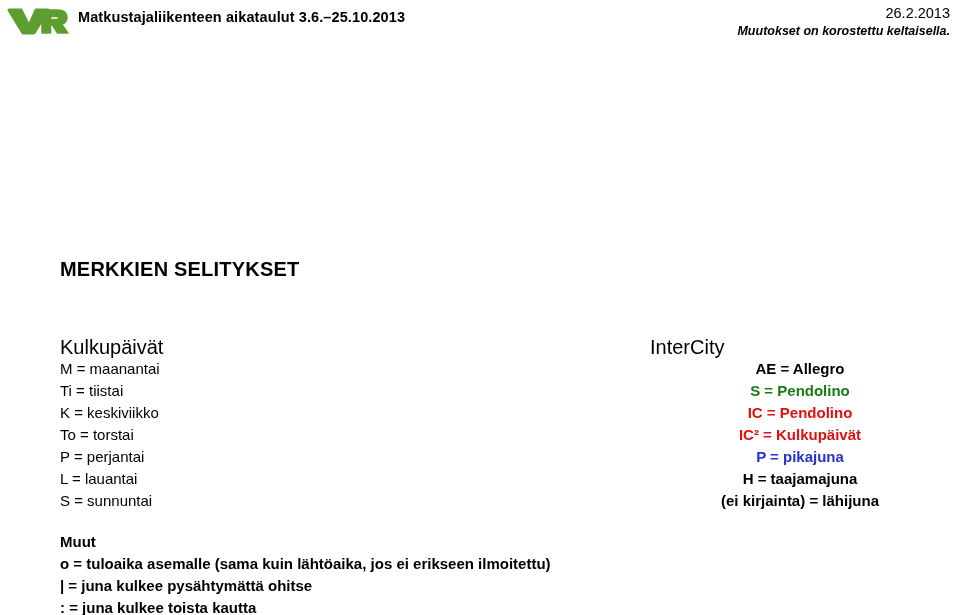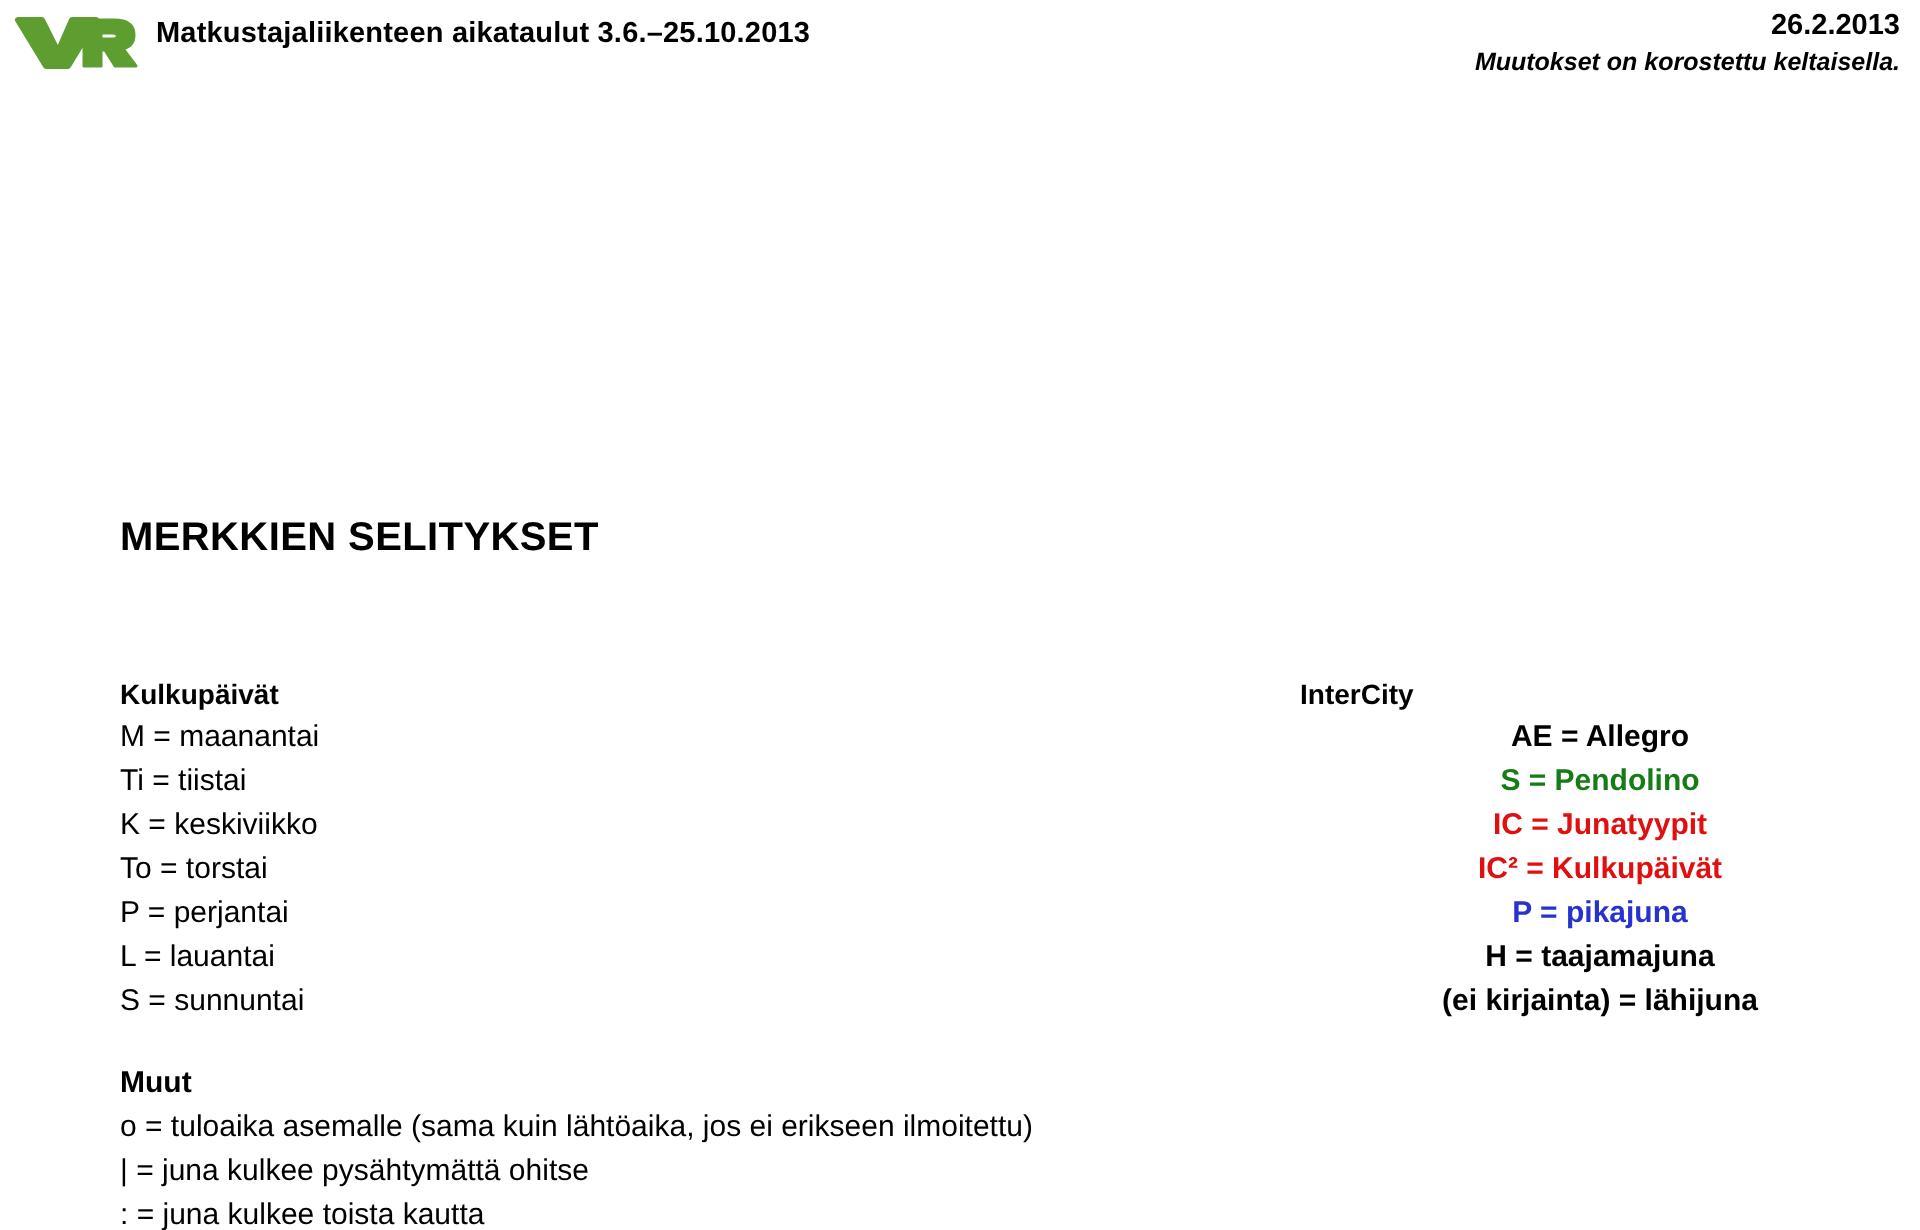--- a/index.html
+++ b/index.html
@@ -46,21 +46,21 @@
 
   .header-right {
     position: absolute;
     right: 10px;
     top: 4px;
     width: 440px;
     text-align: right;
   }
   .header-date {
     font-size: 14.5px;
-    font-weight: bold;
+    font-weight: normal;
     line-height: 18px;
     white-space: nowrap;
   }
   .header-note {
     font-size: 12.5px;
     font-weight: bold;
     line-height: 17px;
     white-space: nowrap;
     margin-top: 1px;
     font-style: italic;
@@ -79,22 +79,22 @@
 
   
   .legend-col {
     position: absolute;
     top: 336px;
   }
   .legend-col.left  { left: 60px;  width: 400px; }
   .legend-col.right { left: 650px; width: 300px; }
 
   .legend-heading {
-    font-size: 14px;
-    font-weight: bold;
+    font-size: 20px;
+    font-weight: normal;
     line-height: 22px;
     white-space: nowrap;
   }
   .legend-row {
     font-size: 15px;
     line-height: 22px;
     white-space: nowrap;
   }
   .legend-col.left .legend-row { font-weight: normal; }
   .legend-col.right .legend-row { font-weight: bold; text-align: center; }
@@ -107,21 +107,21 @@
     width: 620px;
   }
   .other-heading {
     font-size: 15px;
     font-weight: bold;
     line-height: 22px;
     white-space: nowrap;
   }
   .other-row {
     font-size: 15px;
-    font-weight: normal;
+    font-weight: bold;
     line-height: 22px;
     white-space: nowrap;
   }
 </style>
 </head>
 <body>
 
 <div class="page-header">
 
   <div class="logo">
@@ -153,21 +153,21 @@
   <div class="legend-row">To = torstai</div>
   <div class="legend-row">P = perjantai</div>
   <div class="legend-row">L = lauantai</div>
   <div class="legend-row">S = sunnuntai</div>
 </div>
 
 <div class="legend-col right">
   <div class="legend-heading">InterCity</div>
   <div class="legend-row" style="color: rgb(0, 0, 0);">AE = Allegro</div>
   <div class="legend-row" style="color: rgb(22, 125, 22);">S = Pendolino</div>
-  <div class="legend-row" style="color: rgb(224, 16, 16);">IC = Junatyypit</div>
+  <div class="legend-row" style="color: rgb(224, 16, 16);">IC = Pendolino</div>
   <div class="legend-row" style="color: rgb(224, 16, 16);">IC² = Kulkupäivät</div>
   <div class="legend-row" style="color: rgb(40, 50, 204);">P = pikajuna</div>
   <div class="legend-row" style="color: rgb(0, 0, 0);">H = taajamajuna</div>
   <div class="legend-row" style="color: rgb(0, 0, 0);">(ei kirjainta) = lähijuna</div>
 </div>
 
 <div class="other-section">
   <div class="other-heading">Muut</div>
   <div class="other-row">o = tuloaika asemalle (sama kuin lähtöaika, jos ei erikseen ilmoitettu)</div>
   <div class="other-row">| = juna kulkee pysähtymättä ohitse</div>

